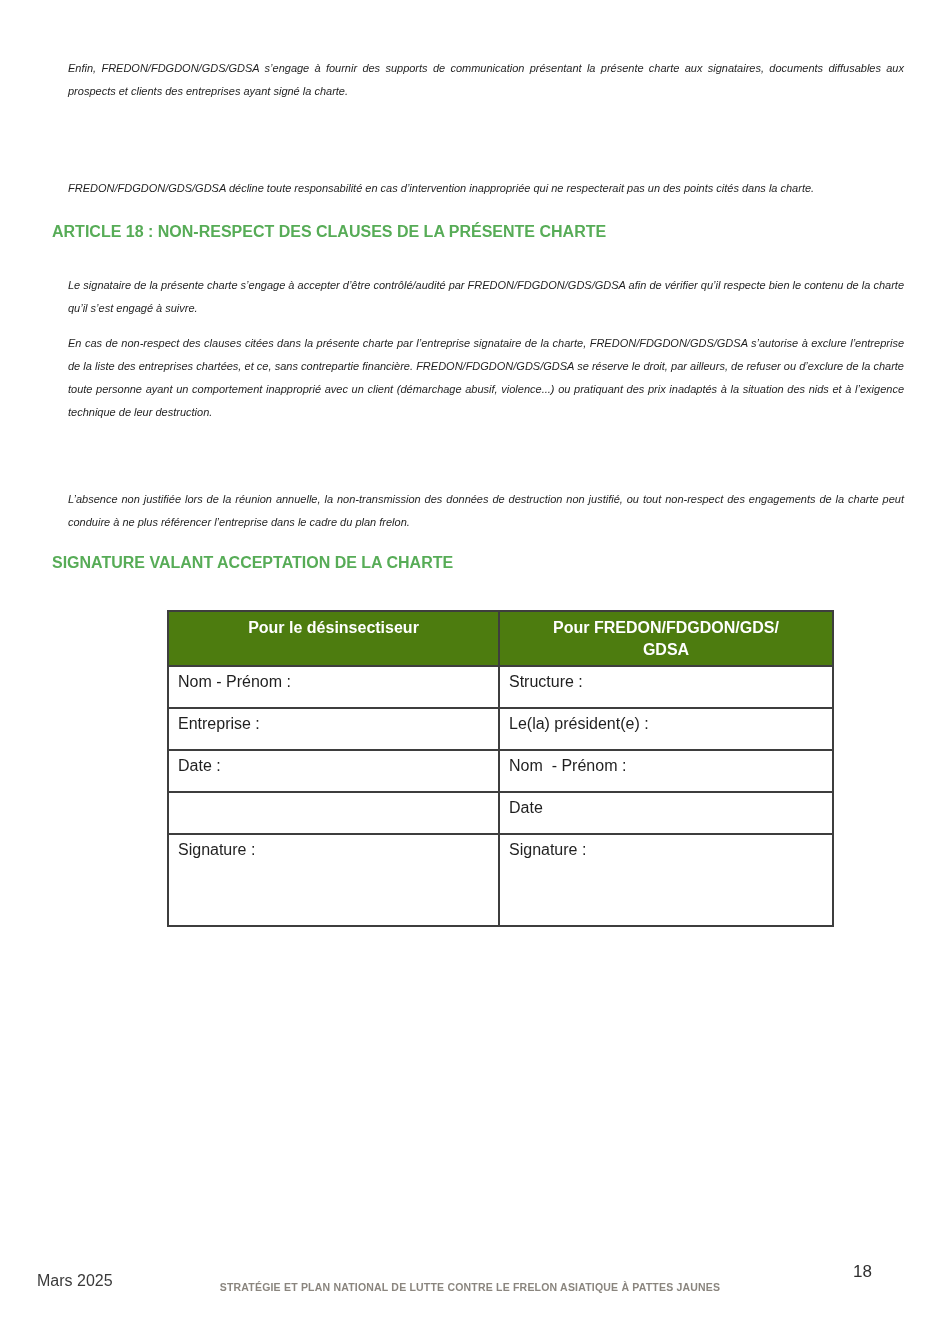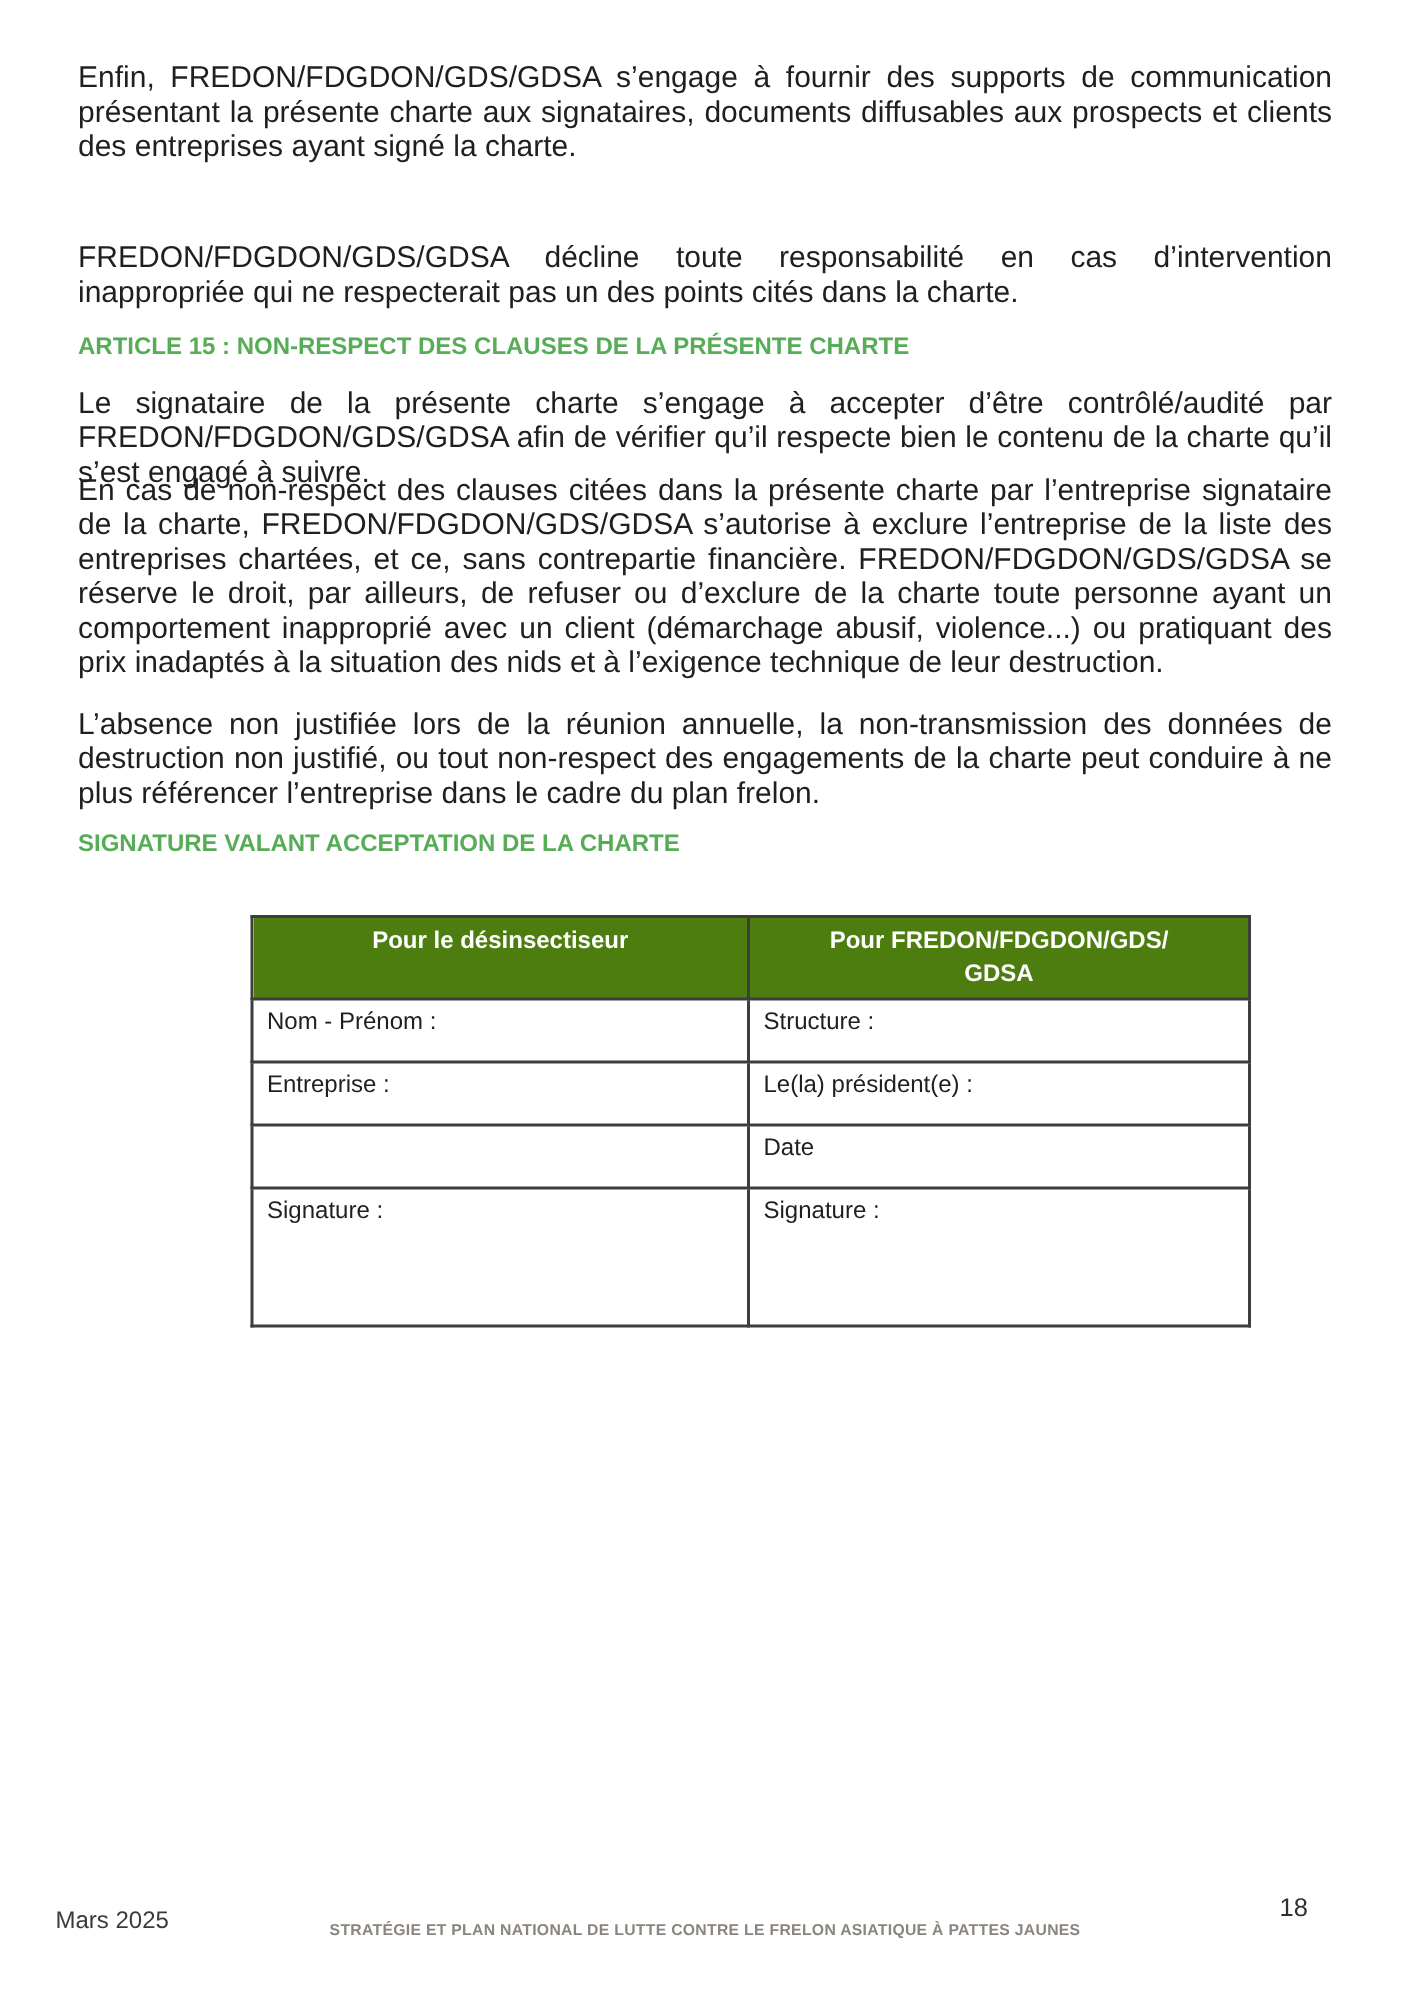--- a/index.html
+++ b/index.html
@@ -16,25 +16,26 @@
     overflow: hidden;
   }
   .page {
     position: absolute;
     inset: 0;
   }
   .body-text {
     position: absolute;
     left: 52px;
     width: 836px;
-    margin: 0;
-    font-size: 20px;
+    margin: 16px;
+    font-size: 11px;
     line-height: 23px;
     text-align: justify;
     color: #1f1f1f;
+    font-style: italic;
   }
   .section-heading {
     position: absolute;
     left: 52px;
     width: 836px;
     margin: 0;
     font-size: 16px;
     line-height: 20px;
     font-weight: bold;
     color: #57AC57;
@@ -106,21 +107,21 @@
 </head>
 <body>
 
 <div class="page">
 
   <p class="body-text" style="top: 41px;">Enfin, FREDON/FDGDON/GDS/GDSA s’engage à fournir des supports de communication présentant la présente charte aux signataires, documents diffusables aux prospects et clients des entreprises ayant signé la charte.</p>
 
 
   <p class="body-text" style="top: 161px;">FREDON/FDGDON/GDS/GDSA décline toute responsabilité en cas d’intervention inappropriée qui ne respecterait pas un des points cités dans la charte.</p>
 
-  <h2 class="section-heading" style="top: 222px;">ARTICLE 15 : NON-RESPECT DES CLAUSES DE LA PRÉSENTE CHARTE</h2>
+  <h2 class="section-heading" style="top: 222px;">ARTICLE 18 : NON-RESPECT DES CLAUSES DE LA PRÉSENTE CHARTE</h2>
 
   <p class="body-text" style="top: 258px;">Le signataire de la présente charte s’engage à accepter d’être contrôlé/audité par FREDON/FDGDON/GDS/GDSA afin de vérifier qu’il respecte bien le contenu de la charte qu’il s’est engagé à suivre.</p>
 
   <p class="body-text" style="top: 316px;">En cas de non-respect des clauses citées dans la présente charte par l’entreprise signataire de la charte, FREDON/FDGDON/GDS/GDSA s’autorise à exclure l’entreprise de la liste des entreprises chartées, et ce, sans contrepartie financière. FREDON/FDGDON/GDS/GDSA se réserve le droit, par ailleurs, de refuser ou d’exclure de la charte toute personne ayant un comportement inapproprié avec un client (démarchage abusif, violence...) ou pratiquant des prix inadaptés à la situation des nids et à l’exigence technique de leur destruction.</p>
 
   <p class="body-text" style="top: 472px;">L’absence non justifiée lors de la réunion annuelle, la non-transmission des données de destruction non justifié, ou tout non-respect des engagements de la charte peut conduire à ne plus référencer l’entreprise dans le cadre du plan frelon.</p>
 
   <h2 class="section-heading" style="top: 553px;">SIGNATURE VALANT ACCEPTATION DE LA CHARTE</h2>
 
   <table class="signature-table">
@@ -134,20 +135,24 @@
     <tbody>
       <tr class="row-normal">
         <td>Nom - Prénom :</td>
         <td>Structure :</td>
       </tr>
       <tr class="row-normal">
         <td>Entreprise :</td>
         <td>Le(la) président(e) :</td>
       </tr>
       <tr class="row-normal">
+        <td>Date :</td>
+        <td>Nom  - Prénom :</td>
+      </tr>
+      <tr class="row-normal">
         <td></td>
         <td>Date</td>
       </tr>
       <tr class="row-signature">
         <td>Signature :</td>
         <td>Signature :</td>
       </tr>
     </tbody>
   </table>
 

